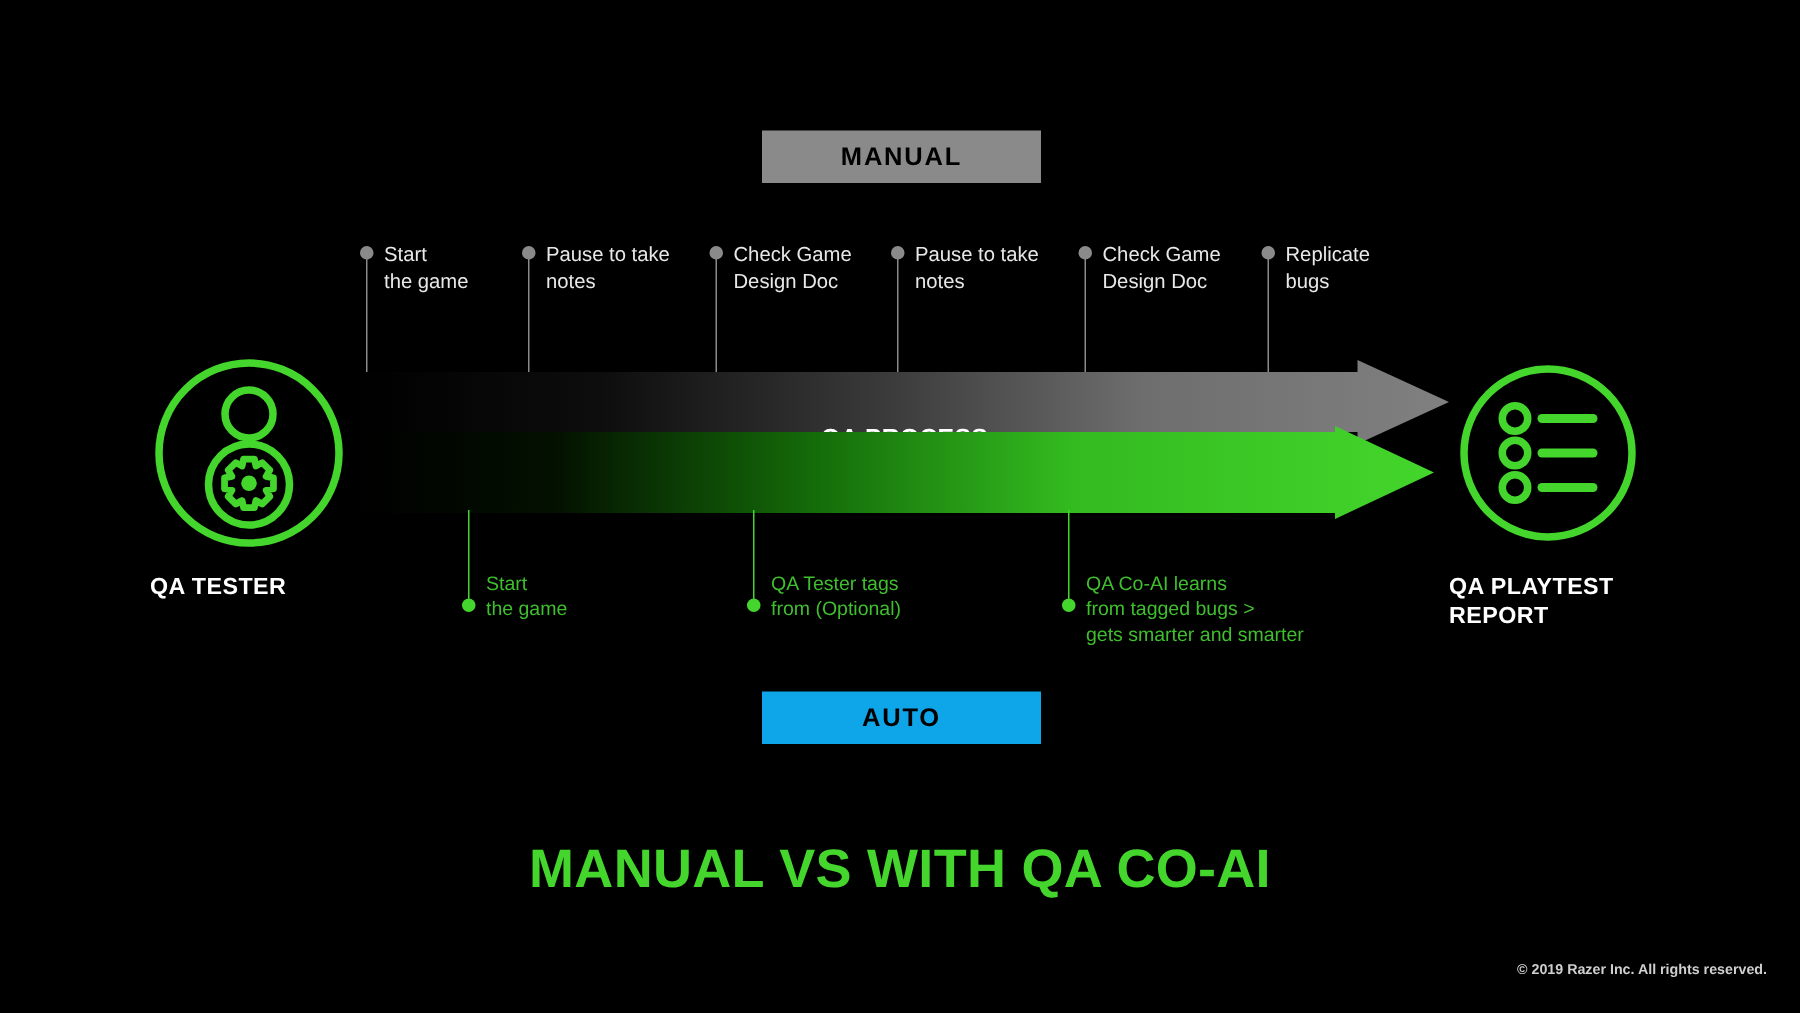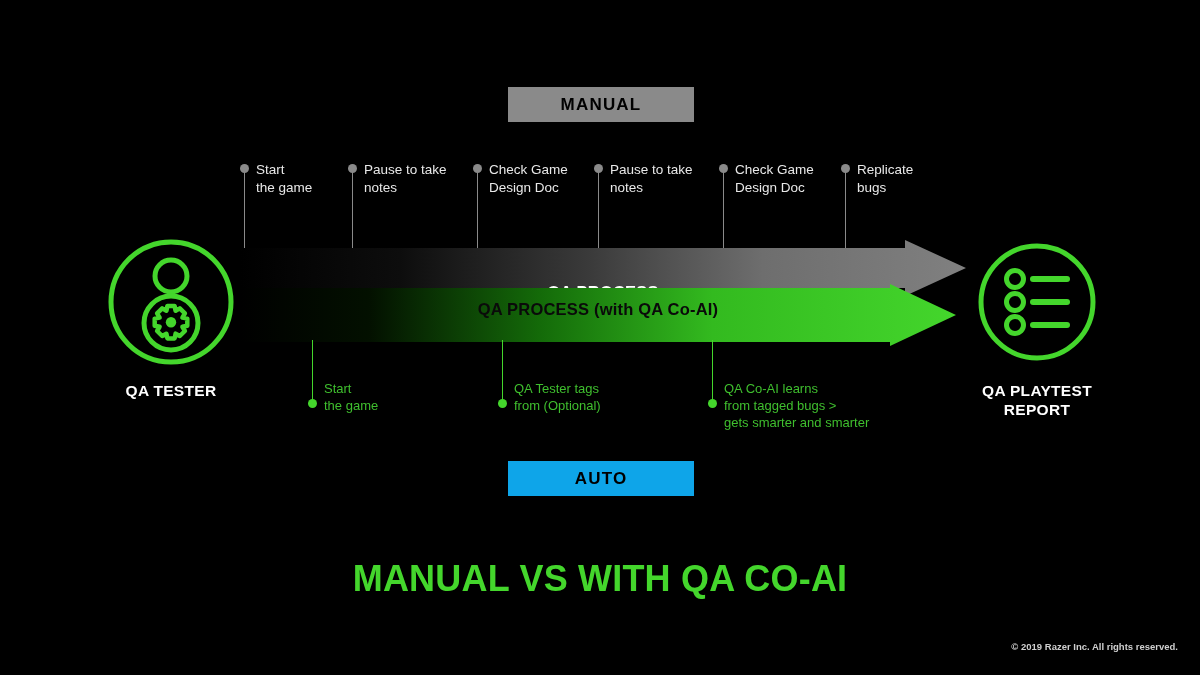--- a/index.html
+++ b/index.html
@@ -101,21 +101,21 @@
     text-align: center;
     font-weight: bold;
     font-size: 16.5px;
     letter-spacing: 0.2px;
     pointer-events: none;
   }
   #gray-arrow-label { color: #ffffff; top: 11px; margin-top: 32px; }
   #green-arrow-label { color: #0a0a0a; top: 16px; }
 
   
-  .endpoint { position: absolute; text-align: center; }
+  .endpoint { position: absolute; text-align: left; }
   .endpoint .caption {
     margin-top: 9px;
     color: #ffffff;
     font-weight: bold;
     font-size: 15.5px;
     letter-spacing: 0.3px;
     line-height: 19px;
     white-space: pre-line;
   }
 
@@ -213,21 +213,20 @@
         <linearGradient id="greenGrad" x1="0" y1="0" x2="1" y2="0">
           <stop offset="0%" stop-color="#000000"></stop>
           <stop offset="18%" stop-color="#031000"></stop>
           <stop offset="42%" stop-color="#146b09"></stop>
           <stop offset="66%" stop-color="#33ba1f"></stop>
           <stop offset="100%" stop-color="#44d62c"></stop>
         </linearGradient>
       </defs>
       <path d="M0,4 L650,4 L650,0 L716,31 L650,62 L650,58 L0,58 Z" fill="url(#greenGrad)"></path>
     </svg>
-    <div id="green-arrow-label" class="arrow-label">QA PROCESS (with QA Co-AI)</div>
   </div>
 
   <div id="bot-steps">
       <div class="bot-step" style="left: 308px; top: 340px;">
         <div class="stem" style="height: 62px;"></div>
         <div class="dot" style="top: 59px;"></div>
         <div class="txt" style="top: 40px;">Start
 the game</div>
       </div>
       <div class="bot-step" style="left: 498px; top: 340px;">

